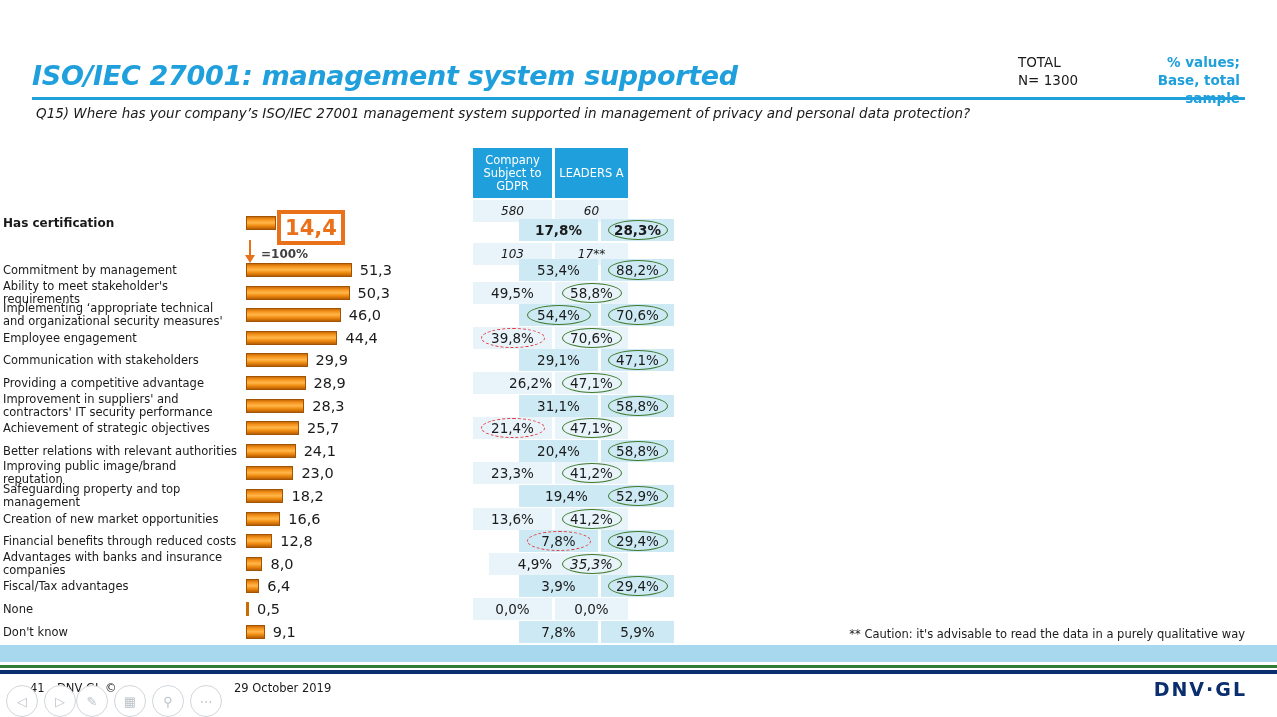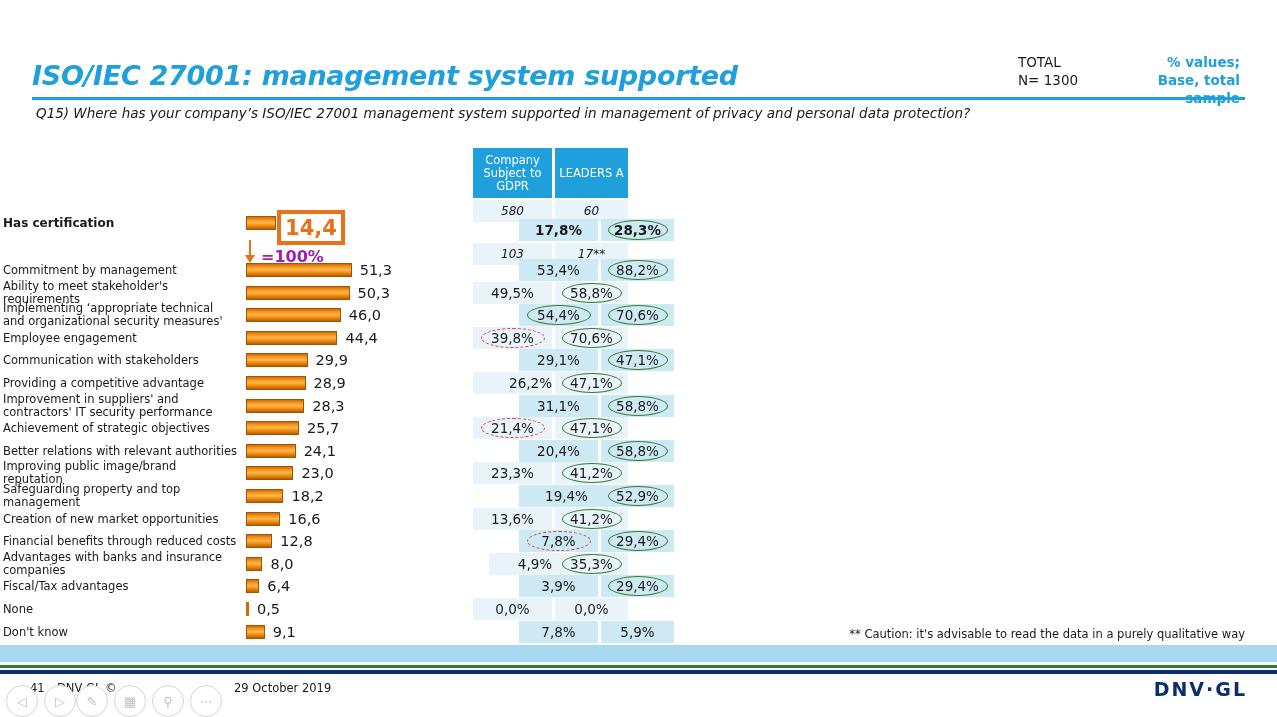--- a/index.html
+++ b/index.html
@@ -68,21 +68,21 @@
     position:absolute; left:249px; top:240px; width:2px; height:17px;
     background:#E8711A;
   }
   #arrow-head{
     position:absolute; left:245px; top:255px; width:0; height:0;
     border-left:5px solid transparent; border-right:5px solid transparent;
     border-top:8px solid #E8711A;
   }
   #eq100{
     position:absolute; left:261px; top:247px;
-    font-size:16px; color:#a21caf; font-weight:bold;
+    font-size:12px; color:#404040; font-weight:bold;
   }
 
   
   #table{ position:absolute; left:473px; top:148px; }
   .thead{
     position:absolute; top:0; height:50px; background:#1FA0DC;
     color:#ffffff; font-size:11.5px; line-height:13px;
     display:flex; align-items:center; justify-content:center;
     text-align:center; padding:0 4px;
   }
@@ -369,21 +369,21 @@
       <span>7,8%</span>
       <div class="ell red"></div>
     </div>
     <div class="tcell bg-b c2" style="left: 82px; width: 73px; top: 382.2px;">
       <span>29,4%</span>
       <div class="ell green"></div>
     </div>
     <div class="tcell bg-a c1" style="left: 16px; width: 92px; top: 404.8px;">
       <span>4,9%</span>
     </div>
-    <div class="tcell bg-a c2" style="left: 82px; width: 73px; top: 404.8px;">
+    <div class="tcell bg-a c2" style="left: 82px; width: 73px; top: 404.8px; font-style: italic;">
       <span>35,3%</span>
       <div class="ell green"></div>
     </div>
     <div class="tcell bg-b c1" style="left: 0px; width: 79px; top: 427.4px;">
       <span>3,9%</span>
     </div>
     <div class="tcell bg-b c2" style="left: 82px; width: 73px; top: 427.4px;">
       <span>29,4%</span>
       <div class="ell green"></div>
     </div>

